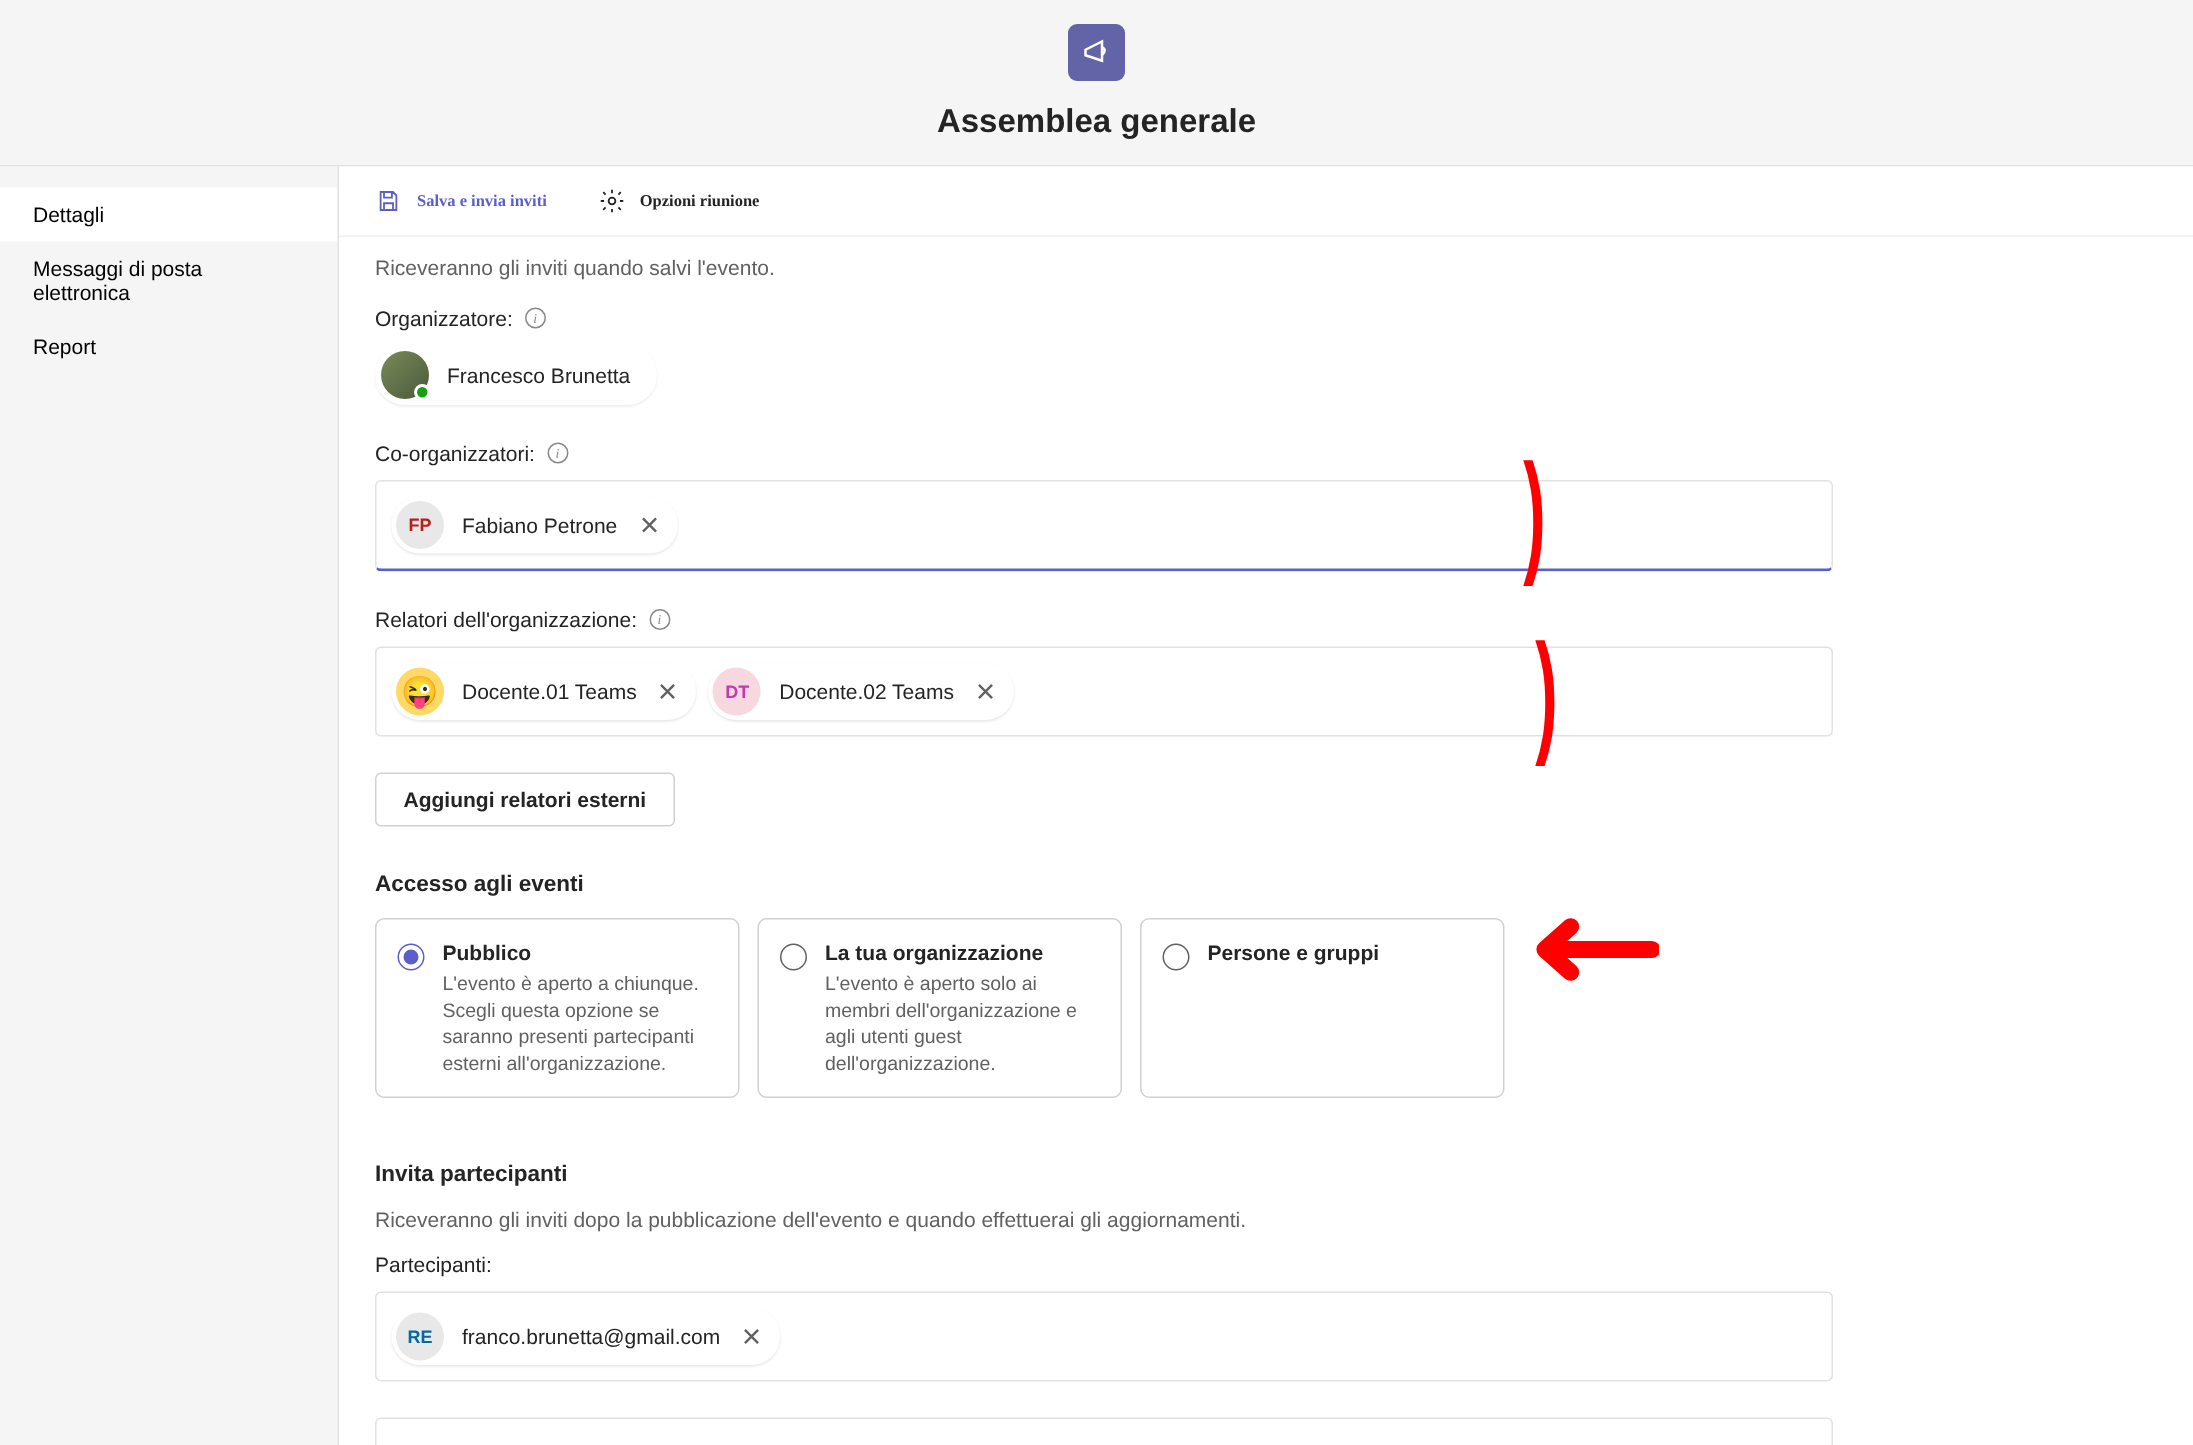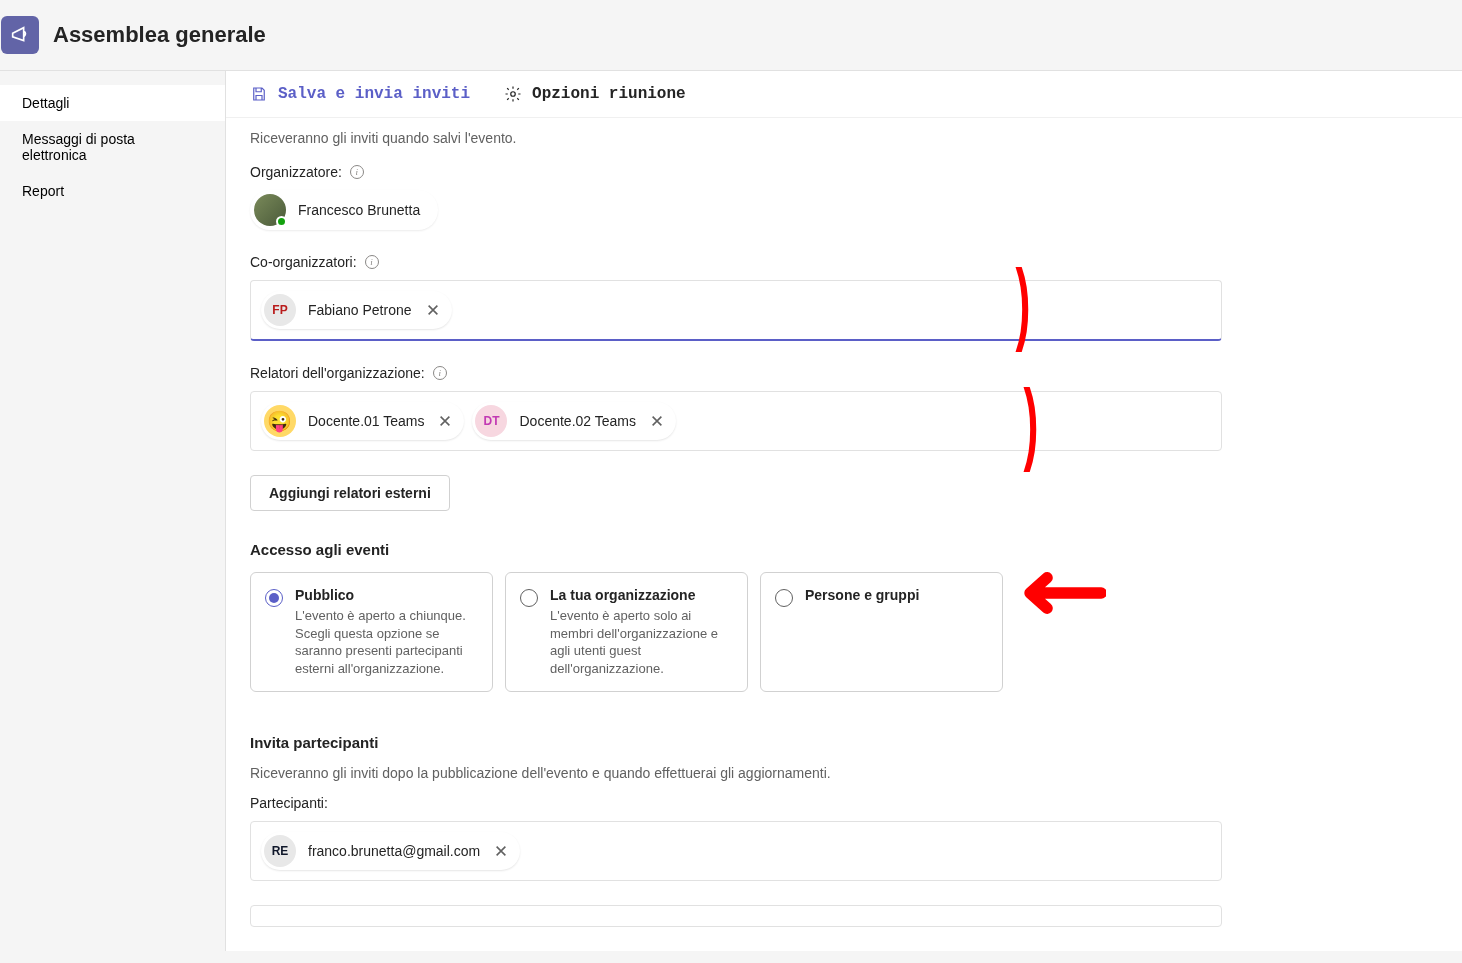--- a/index.html
+++ b/index.html
@@ -1,32 +1,32 @@
 <!DOCTYPE html>
 <html><head>
 <meta charset="utf-8">
 <style>
 * { box-sizing: border-box; margin: 0; padding: 0; }
 body { font-family: "Segoe UI", -apple-system, sans-serif; background: #f5f5f5; color: #242424; font-size: 14px; }
 
-.header { display: flex; align-items: center; padding: 16px 1px; gap: 14px; border-bottom: 1px solid #e1e1e1; background: #f5f5f5; }
+.header { display: flex; align-items: center; padding: 16px 1px; gap: 14px; border-bottom: 1px solid #e1e1e1; background: #f5f5f5; flex-direction: column; }
 .header-icon { width: 38px; height: 38px; background: #6264a7; border-radius: 6px; display: flex; align-items: center; justify-content: center; }
 .header-icon svg { width: 22px; height: 22px; fill: none; stroke: #fff; stroke-width: 1.8; }
 .header-title { font-size: 22px; font-weight: 700; color: #242424; }
 
 .layout { display: flex; }
 
 .sidebar { width: 225px; background: #f5f5f5; padding-top: 14px; }
 .sidebar-item { padding: 10px 22px; font-size: 14px; color: #000000; cursor: pointer; }
 .sidebar-item.active { background: #fff; font-weight: 400; }
 
 .main { flex: 1; background: #fff; border-left: 1px solid #e1e1e1; min-height: 880px; position: relative; }
 
 .toolbar { display: flex; align-items: center; gap: 34px; padding: 14px 24px 14px 24px; border-bottom: 1px solid #f0f0f0; }
-.toolbar-btn { display: flex; align-items: center; gap: 10px; background: none; border: none; font-size: 16px; font-weight: 600; cursor: pointer; font-family: Liberation Mono, monospace; }
+.toolbar-btn { display: flex; align-items: center; gap: 10px; background: none; border: none; font-size: 11px; font-weight: 600; cursor: pointer; font-family: Liberation Serif, serif; }
 .toolbar-btn.primary { color: #5b5fc7; }
 .toolbar-btn.secondary { color: #242424; }
 .toolbar-btn svg { width: 18px; height: 18px; }
 
 .content { padding: 12px 24px 24px 24px; max-width: 1020px; }
 
 .info-text { color: #616161; font-size: 14px; margin-bottom: 18px; }
 
 .field-label { font-size: 14px; color: #242424; margin-bottom: 10px; display: flex; align-items: center; gap: 8px; }
 .info-icon { width: 14px; height: 14px; border: 1px solid #8a8886; border-radius: 50%; display: inline-flex; align-items: center; justify-content: center; font-size: 9px; color: #8a8886; font-style: italic; font-family: Georgia, serif; }
@@ -36,21 +36,21 @@
 .presence-dot { position: absolute; bottom: -1px; right: -1px; width: 11px; height: 11px; background: #13a10e; border: 2px solid #fff; border-radius: 50%; }
 
 .person-input { border: 1px solid #e1e1e1; border-radius: 4px; padding: 10px 10px; min-height: 50px; display: flex; flex-wrap: wrap; gap: 8px; align-items: center; margin-bottom: 24px; background: #fff; }
 .person-input.focused { border-bottom: 2px solid #5b5fc7; }
 
 .person-chip { display: inline-flex; align-items: center; gap: 12px; background: #fff; border-radius: 999px; padding: 3px 10px 3px 3px; box-shadow: 0 1px 2px rgba(0,0,0,0.1); }
 .chip-avatar { width: 32px; height: 32px; border-radius: 50%; display: flex; align-items: center; justify-content: center; font-size: 12px; font-weight: 600; }
 .av-fp { background: #e8e8e8; color: #b91c1c; }
 .av-emoji { background: #ffd966; font-size: 20px; }
 .av-dt { background: #f7d7e0; color: #c239b3; }
-.av-re { background: #e8e8e8; color: #0f172a; }
+.av-re { background: #e8e8e8; color: #0369a1; }
 .chip-name { font-size: 14px; color: #242424; }
 .chip-close { background: none; border: none; cursor: pointer; padding: 2px; display: flex; }
 .chip-close svg { width: 14px; height: 14px; stroke: #616161; stroke-width: 1.8; fill: none; }
 
 .secondary-btn { border: 1px solid #d1d1d1; background: #fff; padding: 9px 18px; font-size: 14px; font-weight: 600; color: #242424; border-radius: 4px; cursor: pointer; font-family: inherit; margin-bottom: 30px; }
 
 .section-title { font-size: 15px; font-weight: 700; color: #242424; margin-bottom: 14px; }
 .section-sub { color: #616161; font-size: 14px; margin-bottom: 14px; }
 
 .radio-row { display: flex; gap: 12px; margin-bottom: 42px; }

